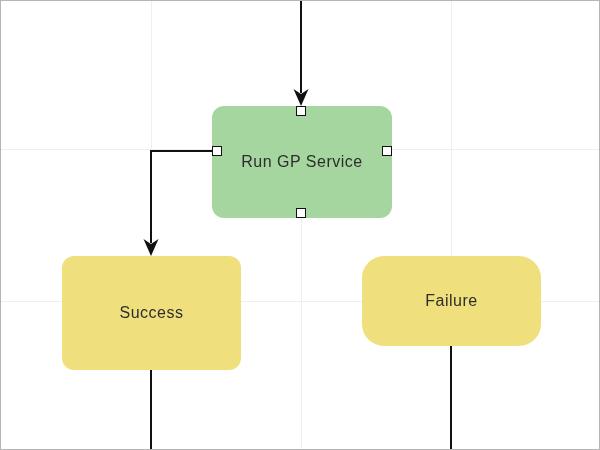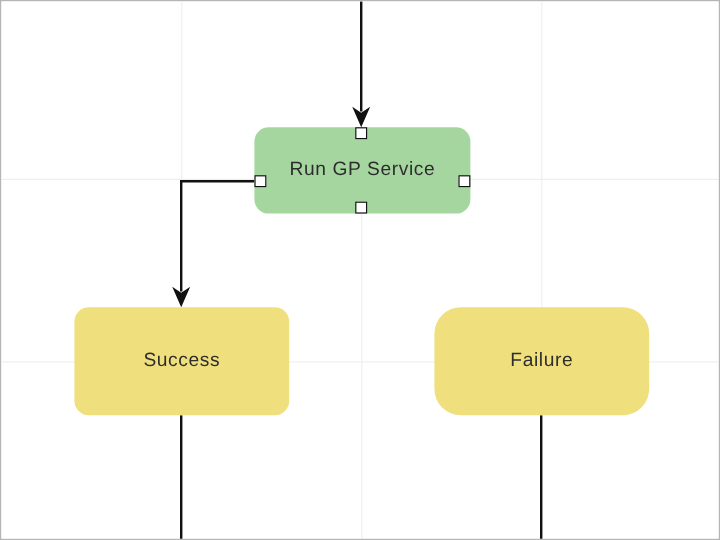--- a/index.html
+++ b/index.html
@@ -40,28 +40,28 @@
     font-weight: 300;
     letter-spacing: 0.5px;
     color: #2d2d2d;
     white-space: nowrap;
     user-select: none;
   }
   .node-process {
     left: 211px;
     top: 105px;
     width: 180px;
-    height: 72px;
+    height: 112px;
     background: #a6d6a0;
   }
   .node-success {
     left: 61px;
     top: 255px;
     width: 179px;
-    height: 90px;
+    height: 114px;
     background: #f0e07d;
   }
   .node-failure {
     left: 361px;
     top: 255px;
     width: 179px;
     height: 90px;
     background: #f0e07d;
     border-radius: 22px;
   }

